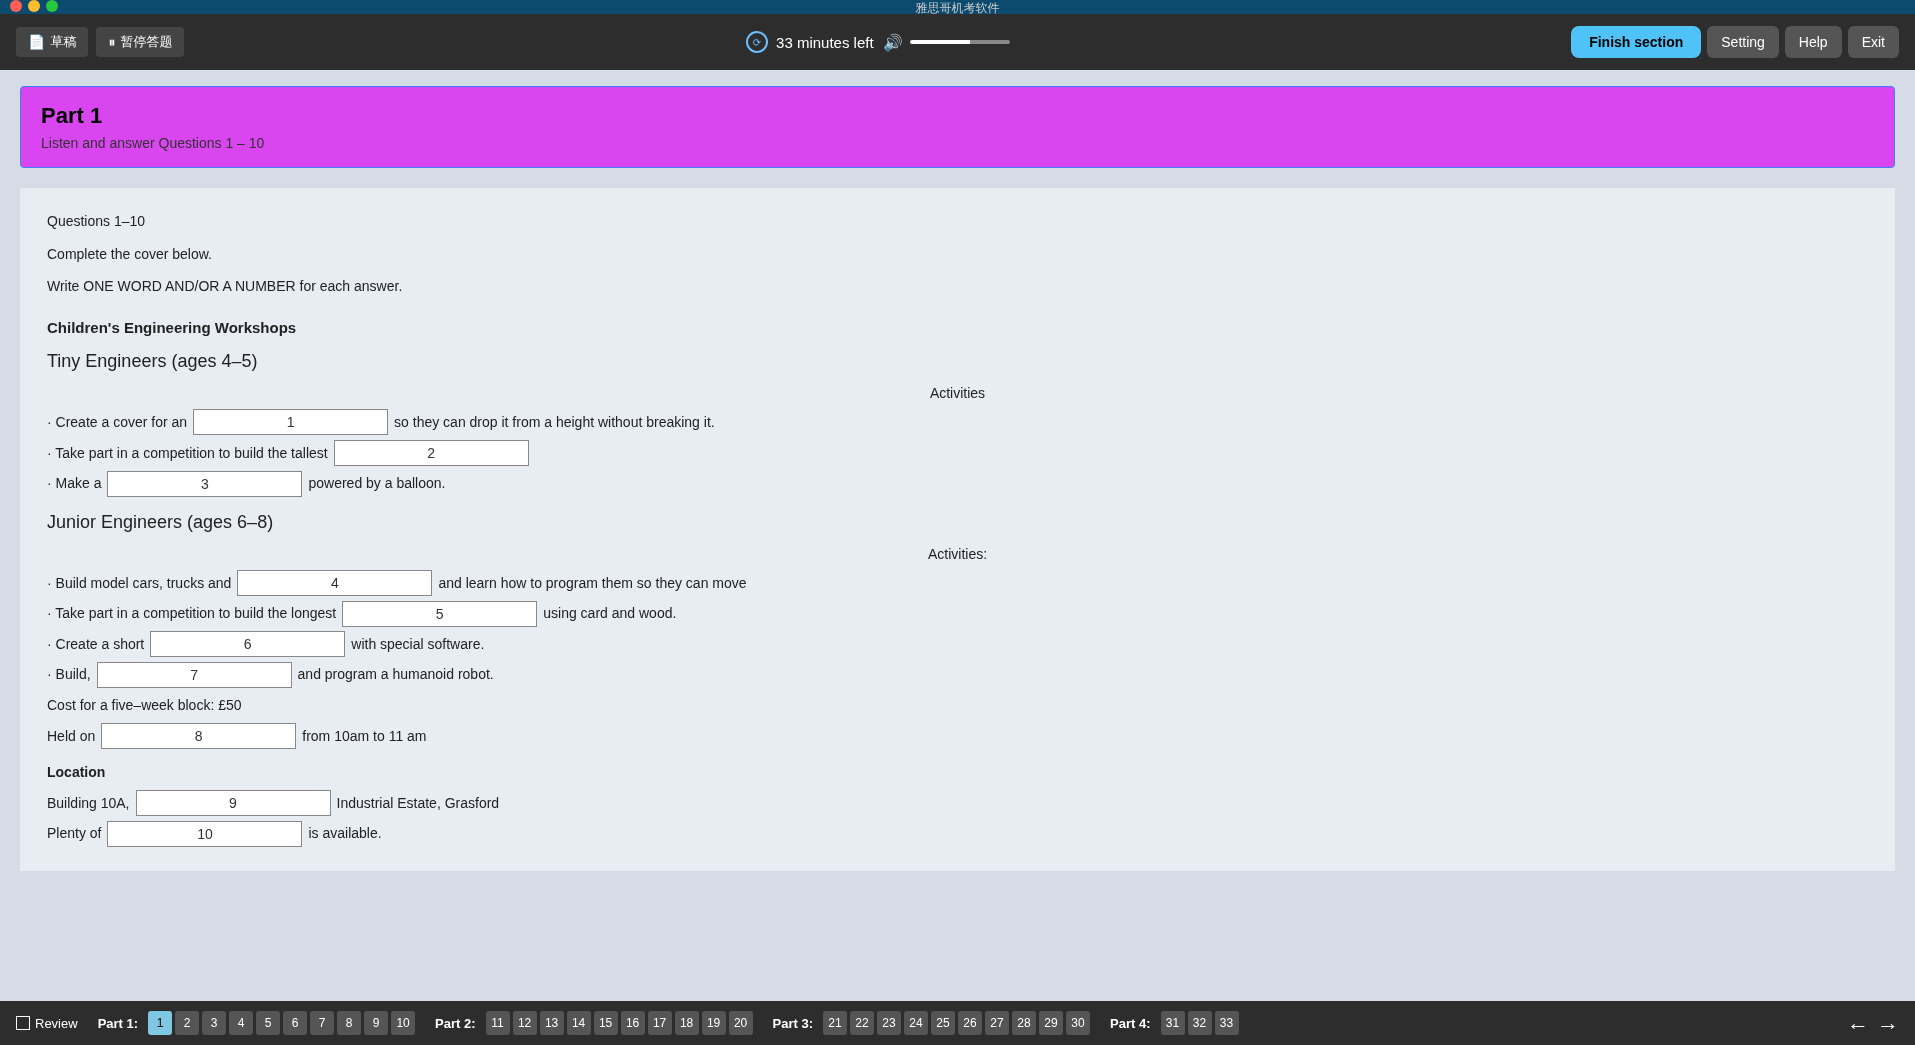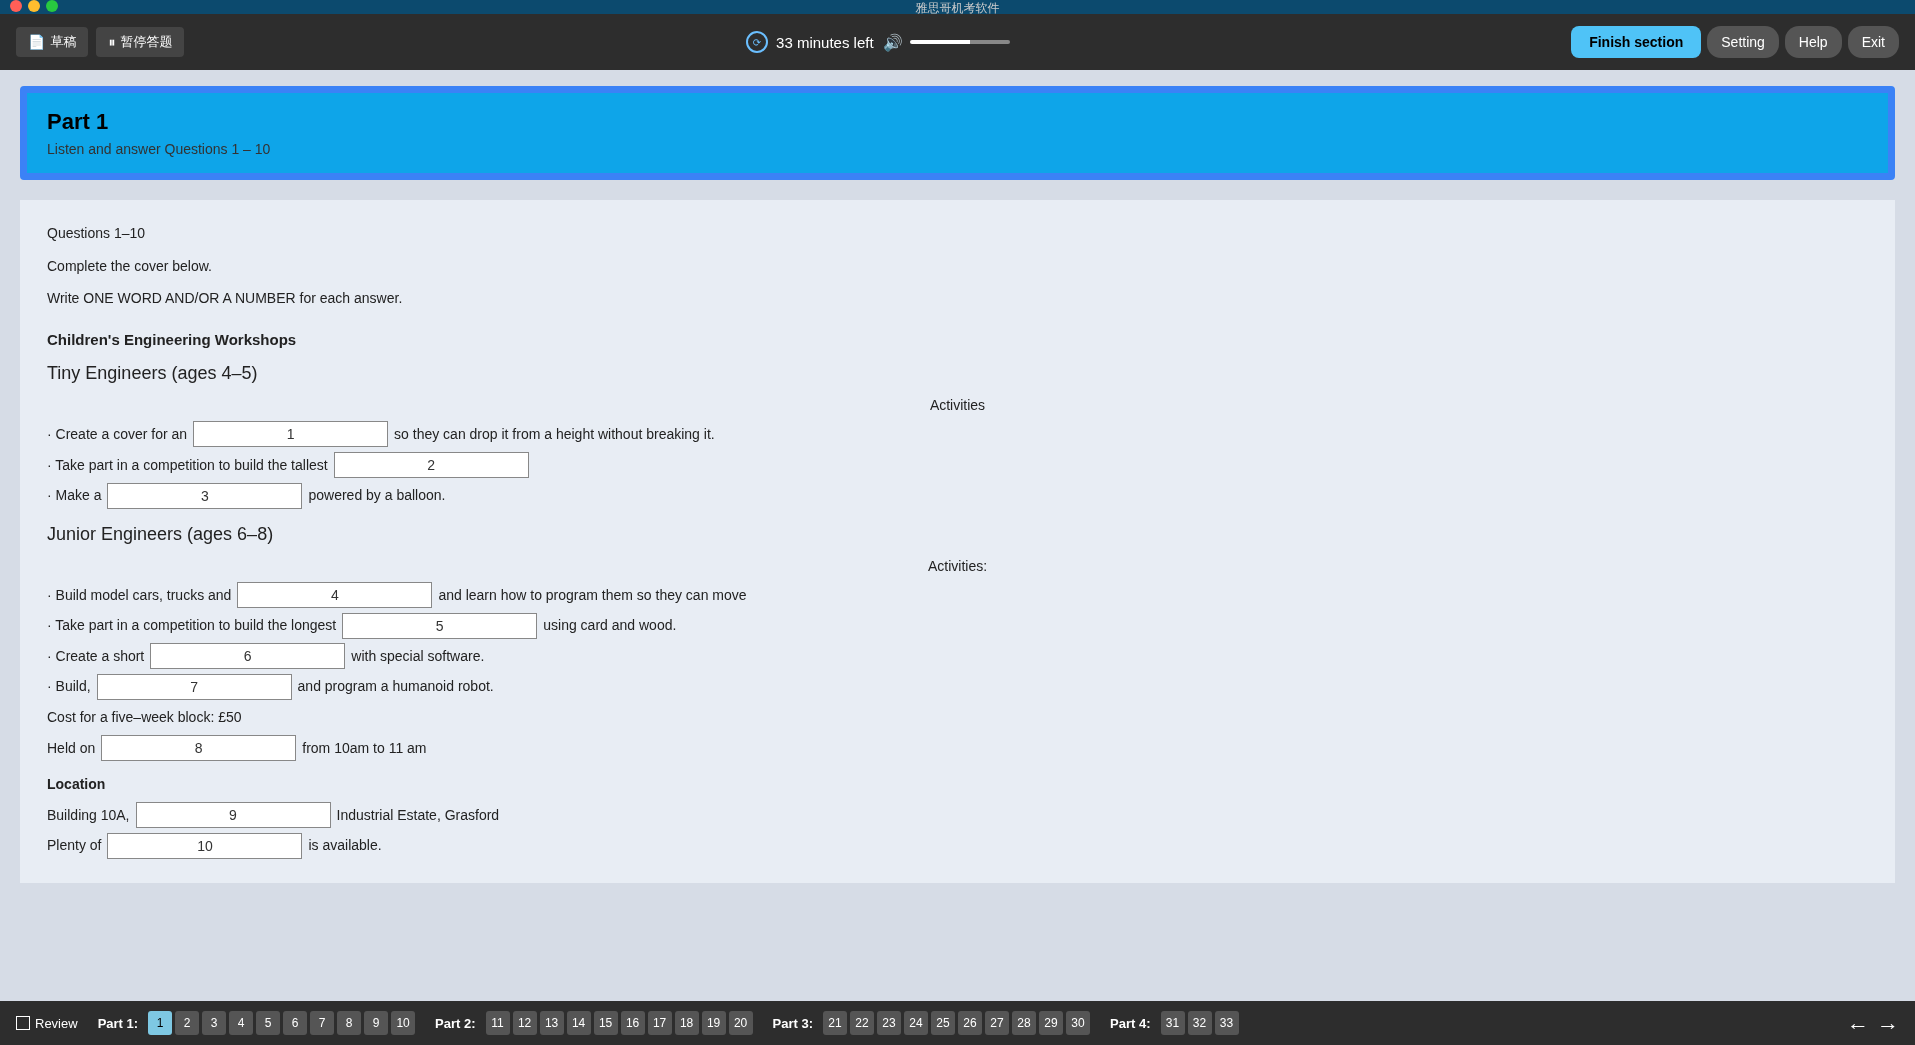--- a/index.html
+++ b/index.html
@@ -111,35 +111,35 @@
       border-radius: 8px;
       font-size: 14px;
       font-weight: bold;
       cursor: pointer;
     }
     .btn-setting, .btn-help, .btn-exit {
       background: #555;
       color: #fff;
       border: none;
       padding: 8px 14px;
-      border-radius: 14px;
+      border-radius: 6px;
       font-size: 14px;
       cursor: pointer;
     }
 
     
     .main-area {
       padding: 0 20px 20px 20px;
       min-height: 860px;
     }
 
     
     .part-header {
-      background: #0ea5e9;
-      border: 7px solid #3b82f6;
+      background: #d946ef;
+      border: 1px solid #3b82f6;
       border-radius: 4px;
       margin: 16px 0 20px 0;
       padding: 16px 20px;
     }
     .part-title {
       font-size: 22px;
       font-weight: bold;
       margin-bottom: 6px;
     }
     .part-subtitle {

